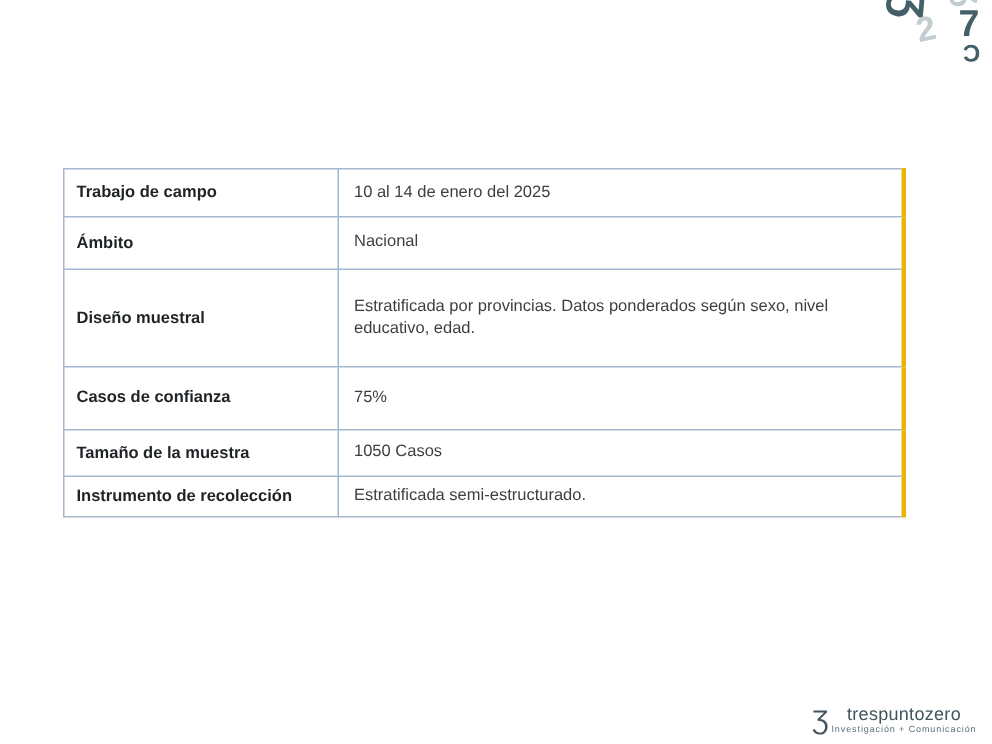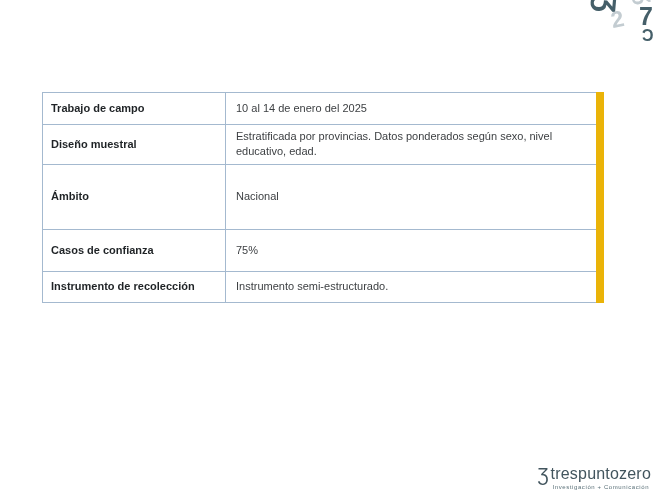--- a/index.html
+++ b/index.html
@@ -25,59 +25,59 @@
   .cg-dark{color:#455f69;}
   .cg-light{color:#c3ccd1;}
   .cg1{left:2px;top:2px;font-size:28px;transform:rotate(95deg);}
   .cg2{left:16px;top:20px;font-size:23px;transform:rotate(-12deg);}
   .cg3{left:42px;top:0px;font-size:20px;transform:rotate(80deg);}
   .cg4{left:44px;top:16px;font-size:25px;}
   .cg5{left:47px;top:38px;font-size:16px;transform:rotate(180deg);}
 
   
   table.ficha{
-    position:absolute;left:42px;top:92px;width:562px;
+    position:absolute;left:42px;top:112px;width:562px;
     border-collapse:collapse;table-layout:fixed;padding-left:29px;
   }
   table.ficha td{
     border:1px solid #a4b9cf;
     vertical-align:middle;
     font-size:11px;
     box-sizing:border-box;
   }
   table.ficha td.lbl{
     width:183px;
     font-weight:bold;color:#1f2326;
     padding:4px 8px;
   }
   table.ficha td.lbl .lbl-inner{max-width:150px;display:block;line-height:1.35;}
   table.ficha td.val{
     color:#3c3f42;
     padding:4px 10px;line-height:1.4;
   }
-  table.ficha td:last-child{border-right:8px solid #eab308;}
+  table.ficha td:last-child{border-right:3px solid #eab308;}
   table.ficha tr:nth-child(1){height:32px;}
   table.ficha tr:nth-child(2){height:35px;}
   table.ficha tr:nth-child(3){height:65px;}
   table.ficha tr:nth-child(4){height:42px;}
   table.ficha tr:nth-child(5){height:31px;}
   table.ficha tr:nth-child(6){height:27px;}
   table.ficha tr:nth-child(7){height:28px;}
   table.ficha tr:nth-child(8){height:56px;}
   table.ficha tr:nth-child(9){height:29px;}
 
   
   .footer-logo{
     position:absolute;right:10px;bottom:6px;
     display:flex;align-items:flex-start;
     color:#42555e;
   }
   .footer-logo .mark{font-size:18px;line-height:1;margin:1px 2px 0 0;font-weight:normal;}
   .footer-logo .brand-col{display:flex;flex-direction:column;align-items:center;}
-  .footer-logo .brand{font-size:16px;letter-spacing:.2px;line-height:1.1;}
+  .footer-logo .brand{font-size:12px;letter-spacing:.2px;line-height:1.1;}
   .footer-logo .tagline{font-size:6px;letter-spacing:.6px;color:#5a7078;margin-top:1px;}
 </style>
 </head>
 <body>
 
 <div class="slide">
 
   <div class="corner-logo">
     <span class="cg1 cg-dark">Ʒ</span>
     <span class="cg2 cg-light">2</span>
@@ -90,41 +90,47 @@
   <table class="ficha">
     <tbody>
       <tr>
         <td class="lbl">
             <span class="lbl-inner">Trabajo de campo</span>
           </td>
         <td class="val">10 al 14 de enero del 2025</td>
       </tr>
       <tr>
         <td class="lbl">
+            <span class="lbl-inner">Ámbito</span>
+          </td>
+        <td class="val">Nacional</td>
+      </tr>
+      <tr>
+        <td class="lbl">
             <span class="lbl-inner">Diseño muestral</span>
           </td>
         <td class="val">Estratificada por provincias. Datos ponderados según sexo, nivel educativo, edad.</td>
-      </tr>
-      <tr>
-        <td class="lbl">
-            <span class="lbl-inner">Ámbito</span>
-          </td>
-        <td class="val">Nacional</td>
       </tr>
       <tr>
         <td class="lbl">
             <span class="lbl-inner">Casos de confianza</span>
           </td>
         <td class="val">75%</td>
       </tr>
       <tr>
         <td class="lbl">
+            <span class="lbl-inner">Tamaño de la muestra</span>
+          </td>
+        <td class="val">1050 Casos</td>
+      </tr>
+      <tr>
+        <td class="lbl">
             <span class="lbl-inner">Instrumento de recolección</span>
           </td>
-        <td class="val">Instrumento semi-estructurado.</td>
+        <td class="val">Estratificada semi-estructurado.</td>
       </tr>
     </tbody>
   </table>
 
   <div class="footer-logo">
     <span class="mark">Ʒ</span>
     <span class="brand-col">
       <span class="brand">trespuntozero</span>
       <span class="tagline">Investigación + Comunicación</span>
     </span>

